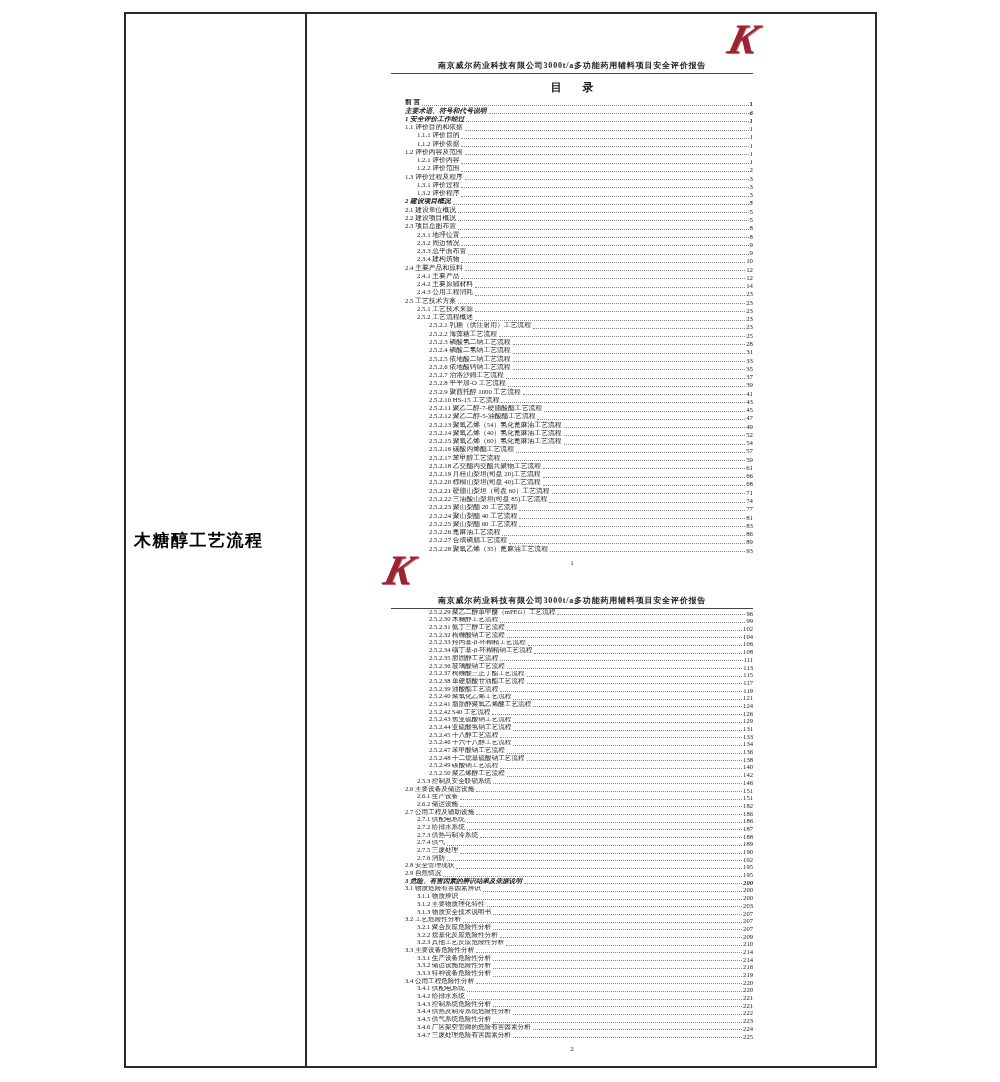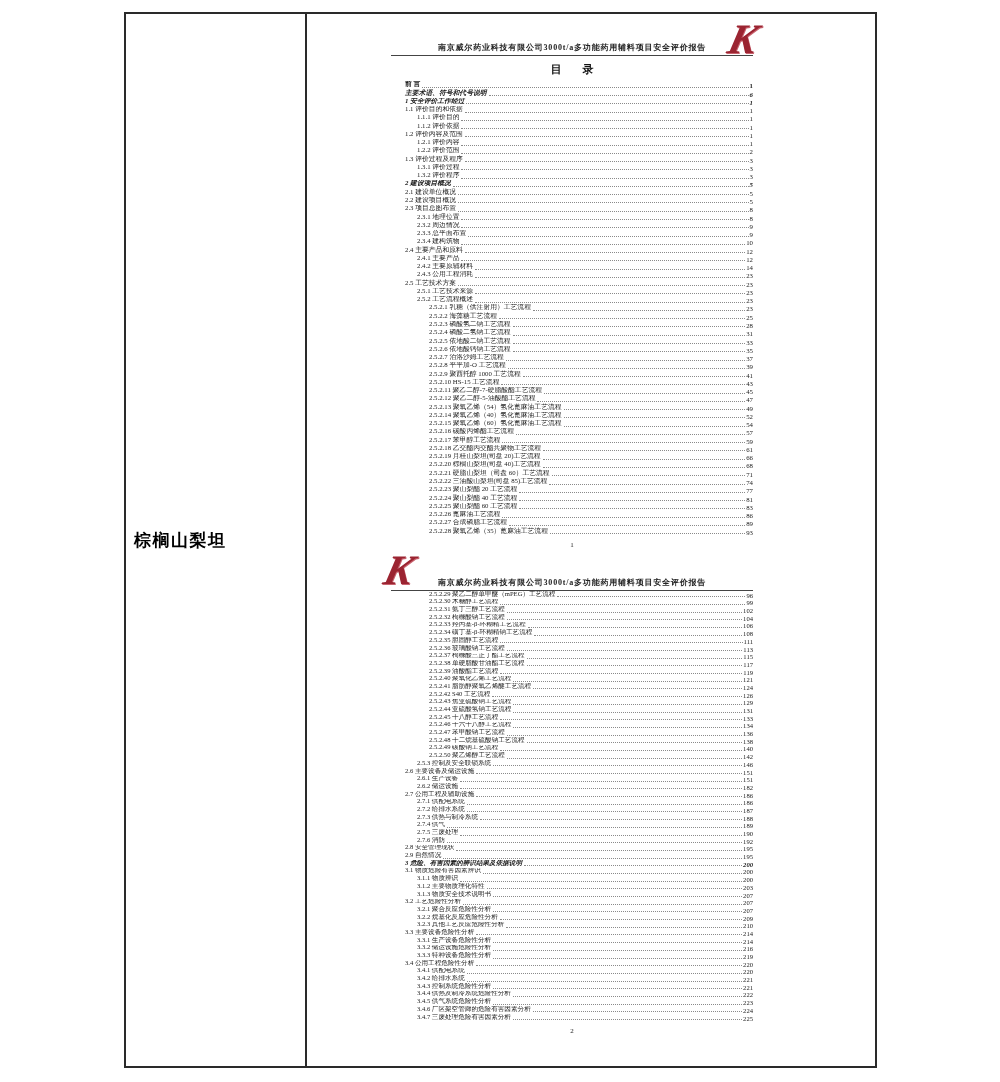--- a/index.html
+++ b/index.html
@@ -6,21 +6,21 @@
   .canvas{position:relative;width:1000px;height:1082px;background:#ffffff;overflow:hidden;
           font-family:"Liberation Sans",sans-serif;color:#1b1b1b;}
   .frame{position:absolute;left:124px;top:12px;width:749px;height:1052px;border:2px solid #2a2a2a;display:flex;background:#fff;}
   .cell-left{width:179px;border-right:2px solid #2a2a2a;display:flex;align-items:center;}
   .left-label{padding-left:8px;font-size:17px;font-weight:bold;letter-spacing:1.5px;color:#000;}
   .cell-right{flex:1;position:relative;font-family:"Liberation Serif",serif;}
   .page{position:absolute;width:362px;left:84px;}
   .page1{top:16px;}
   .page2{top:551px;}
   .doc-header{position:relative;text-align:center;font-size:8px;font-weight:bold;letter-spacing:0.8px;
-              color:#222;border-bottom:1.5px solid #444;padding-bottom:2px;margin-top:12px;white-space:nowrap;overflow:hidden;}
+              color:#222;border-bottom:1.5px solid #444;padding-bottom:2px;margin-top:30px;white-space:nowrap;overflow:hidden;}
   .logo{position:absolute;font-family:"Liberation Serif",serif;font-style:italic;font-weight:bold;
         font-size:42px;line-height:0.85;color:#9b2431;transform:skewX(-14deg);z-index:3;
         text-shadow:1px 1px 0 #c8626e;}
   .logo-1{right:-4px;top:-8px;}
   .logo-2{left:-6px;top:-12px;}
   .toc-title{text-align:center;font-size:11px;font-weight:bold;letter-spacing:9px;margin:6px 0 4px 9px;color:#111;}
   .toc{width:100%;}
   .row{display:flex;align-items:flex-end;height:8.27px;font-size:6.8px;color:#222;overflow:hidden;}
   .page2 .row{height:7.7px;font-size:6.6px;}
   .row .t{white-space:nowrap;}
@@ -34,21 +34,21 @@
   .s-bi{font-weight:bold;font-style:italic;}
   .page-num{text-align:center;font-size:7px;margin-top:5px;color:#222;}
 </style>
 </head>
 <body>
 
 <div class="canvas">
   <div class="frame">
 
     <div class="cell-left">
-      <div class="left-label">棕榈山梨坦</div>
+      <div class="left-label">木糖醇工艺流程</div>
     </div>
 
     <div class="cell-right">
 
       <div class="page page1">
         <div class="logo logo-1">K</div>
         <div class="doc-header">南京威尔药业科技有限公司3000t/a多功能药用辅料项目安全评价报告</div>
         <div class="toc-title">目  录</div>
         <div class="toc" id="toc1">
             <div class="row l0 s-b">

